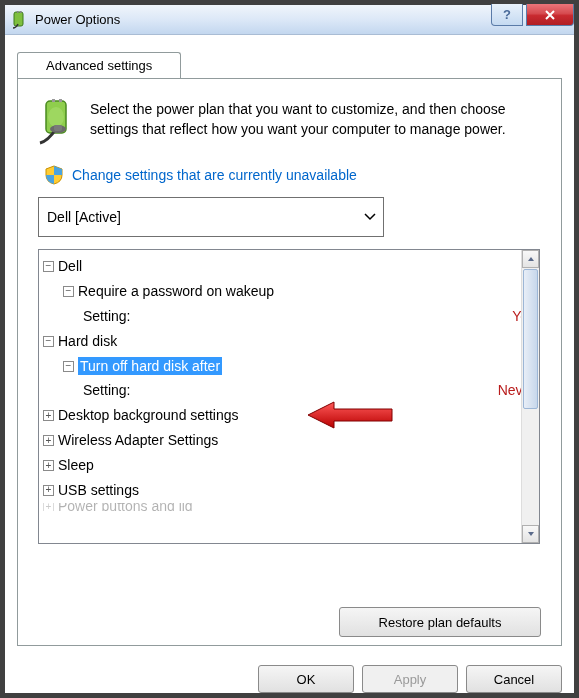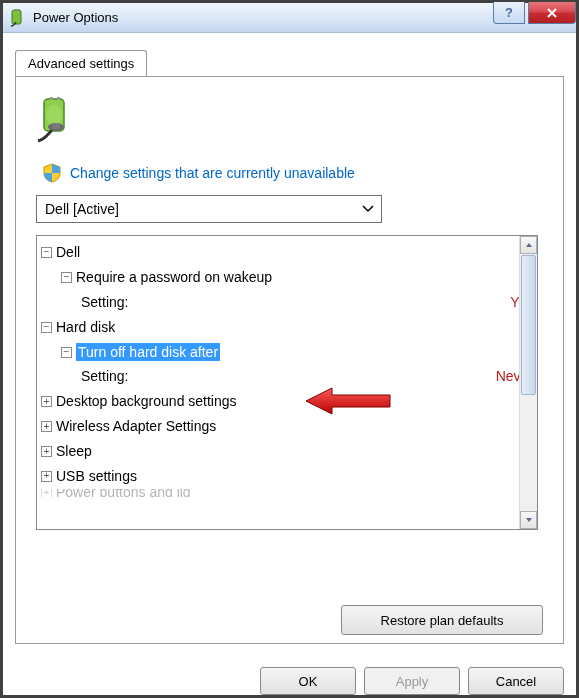--- a/index.html
+++ b/index.html
@@ -7,21 +7,21 @@
   font-family: "Segoe UI", Tahoma, sans-serif;
   font-size: 12px;
   background: #fff;
   width: 579px;
   height: 698px;
   overflow: hidden;
 }
 .window {
   width: 579px;
   height: 698px;
-  border: 3px solid #404040;
+  border: 5px solid #404040;
   background: #fff;
   position: relative;
 }
 .titlebar {
   height: 30px;
   background: linear-gradient(to bottom, #f0f5fb 0%, #dce8f7 50%, #c3d7ef 100%);
   border-bottom: 1px solid #a9bcd4;
   display: flex;
   align-items: center;
   padding: 0 6px;
@@ -63,21 +63,21 @@
 .win-close svg { stroke: #fff; stroke-width: 2; }
 .tab-area {
   padding: 16px 12px 0 12px;
 }
 .tabs {
   display: flex;
   position: relative;
   top: 1px;
 }
 .tab {
-  padding: 5px 12px;
+  padding: 5px 28px;
   background: #fff;
   border: 1px solid #919b9c;
   border-bottom: 1px solid #fff;
   border-radius: 3px 3px 0 0;
   font-size: 13px;
 }
 .tab-content {
   border: 1px solid #919b9c;
   padding: 20px 20px 14px 20px;
   min-height: 568px;
@@ -105,21 +105,21 @@
   margin-left: 6px;
 }
 .shield-icon { width: 20px; height: 20px; flex-shrink: 0; }
 .link {
   color: #0066cc;
   font-size: 14px;
   cursor: pointer;
 }
 .combo {
   width: 346px;
-  height: 28px;
+  height: 40px;
   border: 1px solid #707070;
   background: #fff;
   display: flex;
   align-items: center;
   justify-content: space-between;
   padding: 0 4px 0 8px;
   font-size: 14px;
   margin-bottom: 12px;
 }
 .combo .arrow {
@@ -267,20 +267,21 @@
           <svg viewBox="0 0 40 48">
             <rect x="8" y="2" width="20" height="32" rx="4" fill="#8fce4d" stroke="#4a8a20" stroke-width="1.5"></rect>
             <rect x="14" y="-2" width="3" height="5" fill="#999"></rect>
             <rect x="21" y="-2" width="3" height="5" fill="#999"></rect>
             <ellipse cx="18" cy="18" rx="8" ry="10" fill="#a8de6e" opacity="0.6"></ellipse>
             <path d="M18 30 Q10 42 2 44" stroke="#333" stroke-width="3" fill="none"></path>
             <ellipse cx="20" cy="30" rx="8" ry="4" fill="#6a6a6a"></ellipse>
             <rect x="16" y="26" width="8" height="6" rx="2" fill="#7a7a7a"></rect>
           </svg>
         </span>
+        <div class="intro-text">Select the power plan that you want to customize, and then choose settings that reflect how you want your computer to manage power.</div>
       </div>
 
       <div class="shield-row">
         <span class="shield-icon">
           <svg viewBox="0 0 20 20">
             <path d="M10 1 L18 4 L18 10 Q18 17 10 19 Q2 17 2 10 L2 4 Z" fill="#fc3" stroke="#c89000"></path>
             <path d="M10 1 L18 4 L18 10 L10 10 Z" fill="#4aa3df"></path>
             <path d="M2 10 L10 10 L10 19 Q2 17 2 10 Z" fill="#4aa3df"></path>
           </svg>
         </span>

